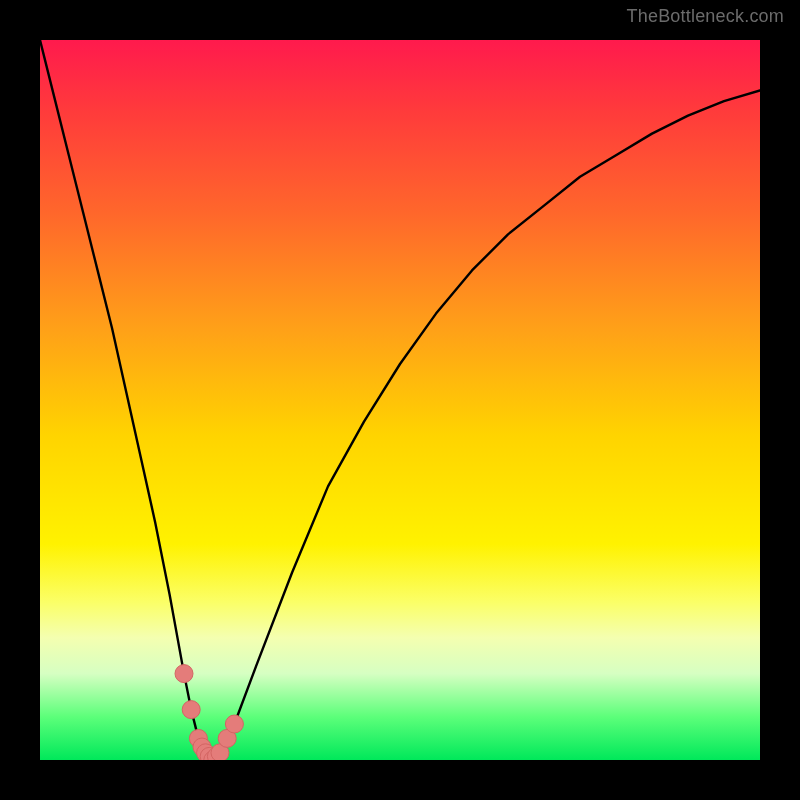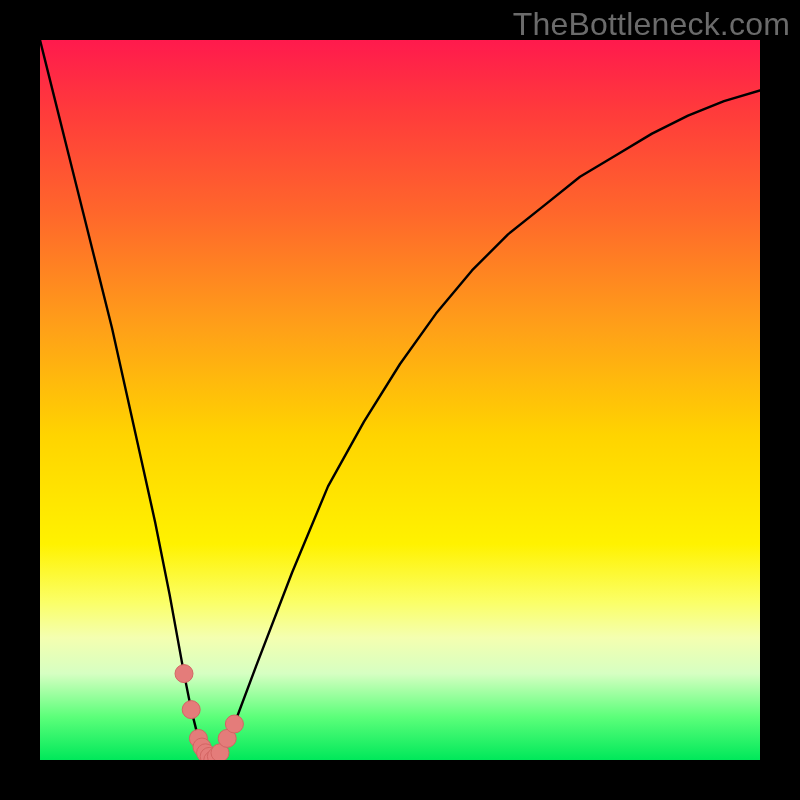--- a/index.html
+++ b/index.html
@@ -36,23 +36,23 @@
       #fbff66 78%,
       #f4ffb0 83%,
       #d6ffc2 88%,
       #5cff7a 94%,
       #00e85a 100%
     );
   }
   .watermark {
     position: absolute;
     top: 6px;
-    right: 10px;
+    right: 16px;
     color: #6b6b6b;
-    font-size: 32px;
+    font-size: 18px;
     font-weight: 500;
     letter-spacing: 0.2px;
   }
   svg.curve {
     position: absolute;
     left: 0;
     top: 0;
     width: 720px;
     height: 720px;
   }

